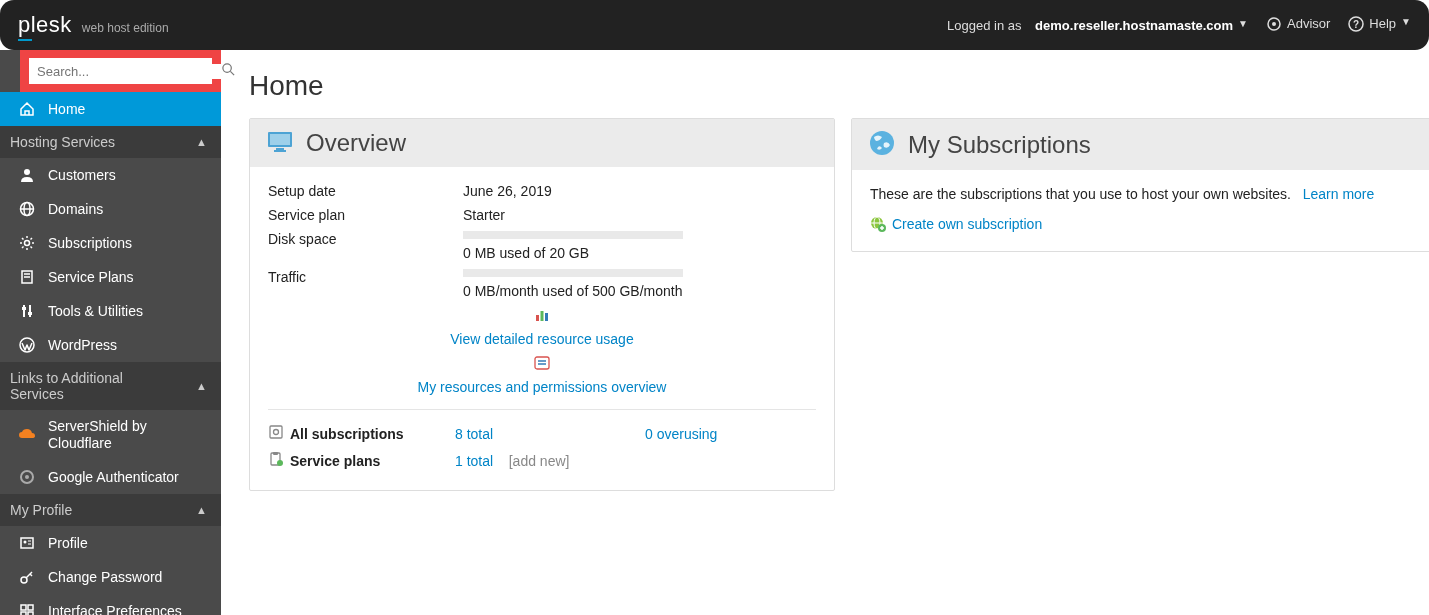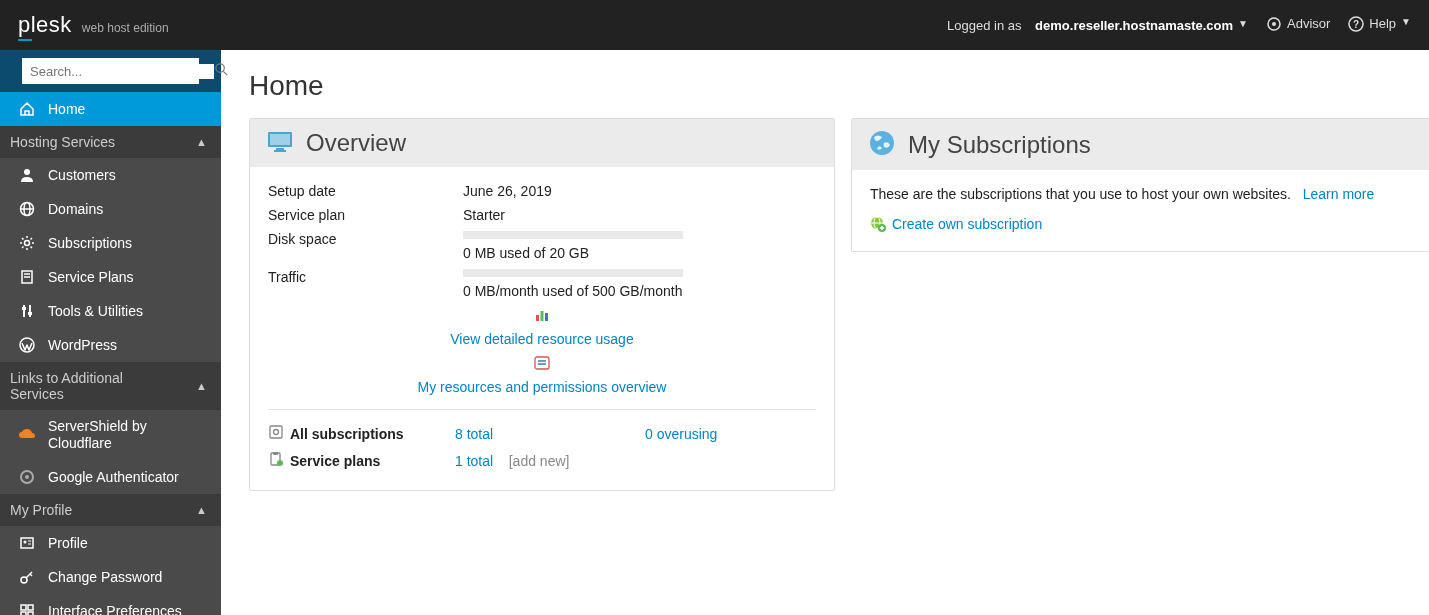--- a/index.html
+++ b/index.html
@@ -1,36 +1,36 @@
 <!DOCTYPE html>
 <html><head>
 <meta charset="utf-8">
 <style>
 * { margin: 0; padding: 0; box-sizing: border-box; }
 body { font-family: -apple-system, BlinkMacSystemFont, "Segoe UI", Helvetica, Arial, sans-serif; font-size: 14px; color: #222; background: #fff; }
 
 
-.topbar { background: #222; color: #ccc; height: 50px; display: flex; align-items: center; padding: 0 18px; }
+.topbar { background: #222; color: #ccc; height: 50px; display: flex; align-items: center; padding: 0 18px; border-radius: 14px; }
 .logo-area { display: flex; align-items: baseline; gap: 10px; }
 .logo-text { color: #fff; font-size: 22px; font-weight: 300; letter-spacing: 0.5px; position: relative; }
 .logo-text::after { content: ""; position: absolute; left: 0; bottom: -3px; width: 14px; height: 2px; background: #0099cc; }
 .logo-sub { color: #aaa; font-size: 12px; margin-top: 7px; }
 .topbar-spacer { flex: 1; }
 .topbar-right { display: flex; align-items: center; gap: 18px; font-size: 13px; color: #ddd; }
 .topbar-item { display: flex; align-items: flex-start; gap: 5px; cursor: pointer; }
 .topbar-item .caret { font-size: 10px; }
 .topbar-user strong { color: #fff; font-weight: 600; }
 
 
 .layout { display: flex; min-height: calc(100vh - 50px); }
 .sidebar { width: 221px; background: #4a4a4a; color: #fff; flex-shrink: 0; }
 .main { flex: 1; background: #fff; padding: 20px 28px; }
 
 
-.search-wrap { padding: 8px 22px; background: #0c4a6e; }
+.search-wrap { padding: 8px 9px; background: #ef4444; margin-left: 20px; }
 .search-box { display: flex; align-items: center; background: #fff; height: 26px; position: relative; }
 .search-input { flex: 1; border: none; padding: 0 8px; font-size: 13px; outline: none; }
 .search-icon-btn { width: 28px; text-align: center; color: #888; font-size: 15px; }
 
 
 .nav-item { display: flex; align-items: center; padding: 8px 18px; gap: 12px; cursor: pointer; font-size: 14px; color: #fff; }
 .nav-item.active { background: #0099d9; }
 .nav-icon { width: 18px; height: 18px; display: inline-flex; align-items: center; justify-content: center; font-size: 15px; }
 .nav-section { display: flex; align-items: center; justify-content: space-between; padding: 8px 14px 8px 10px; background: #3b3b3b; color: #ccc; font-size: 14px; cursor: pointer; gap: 20px; }
 .nav-section .chev { font-size: 11px; }

